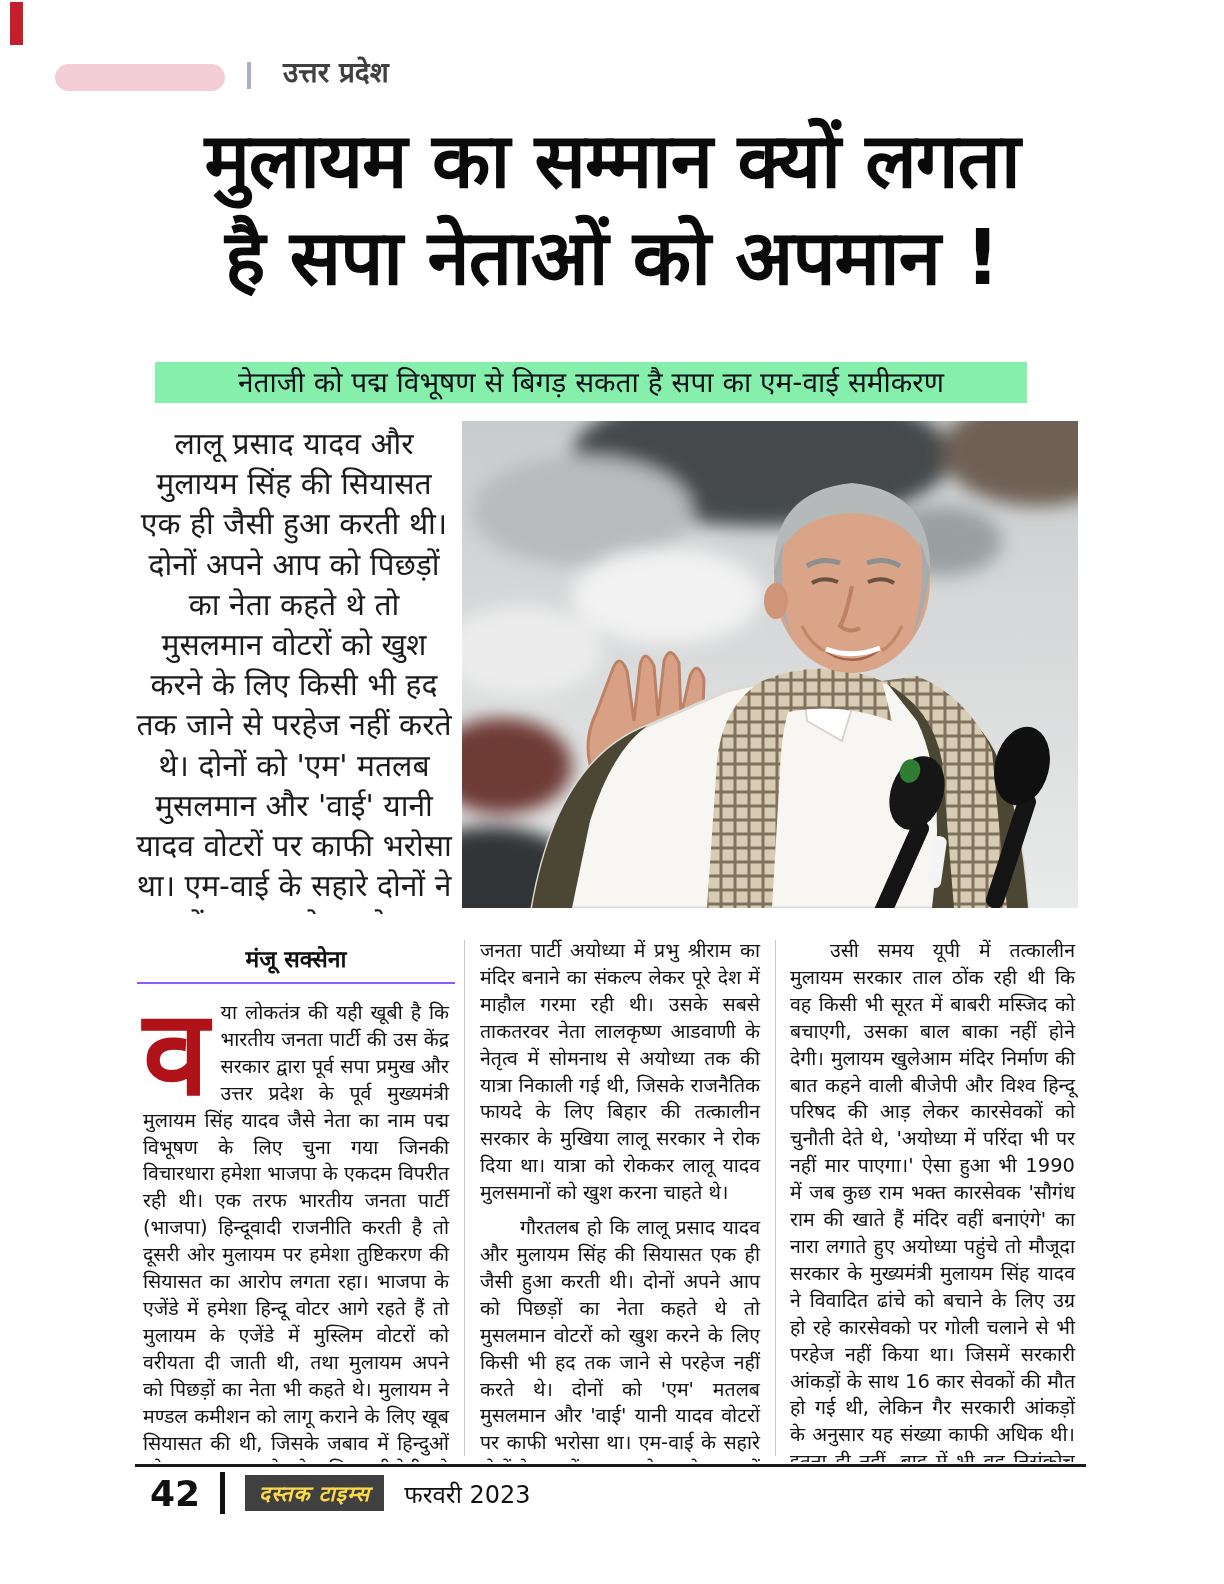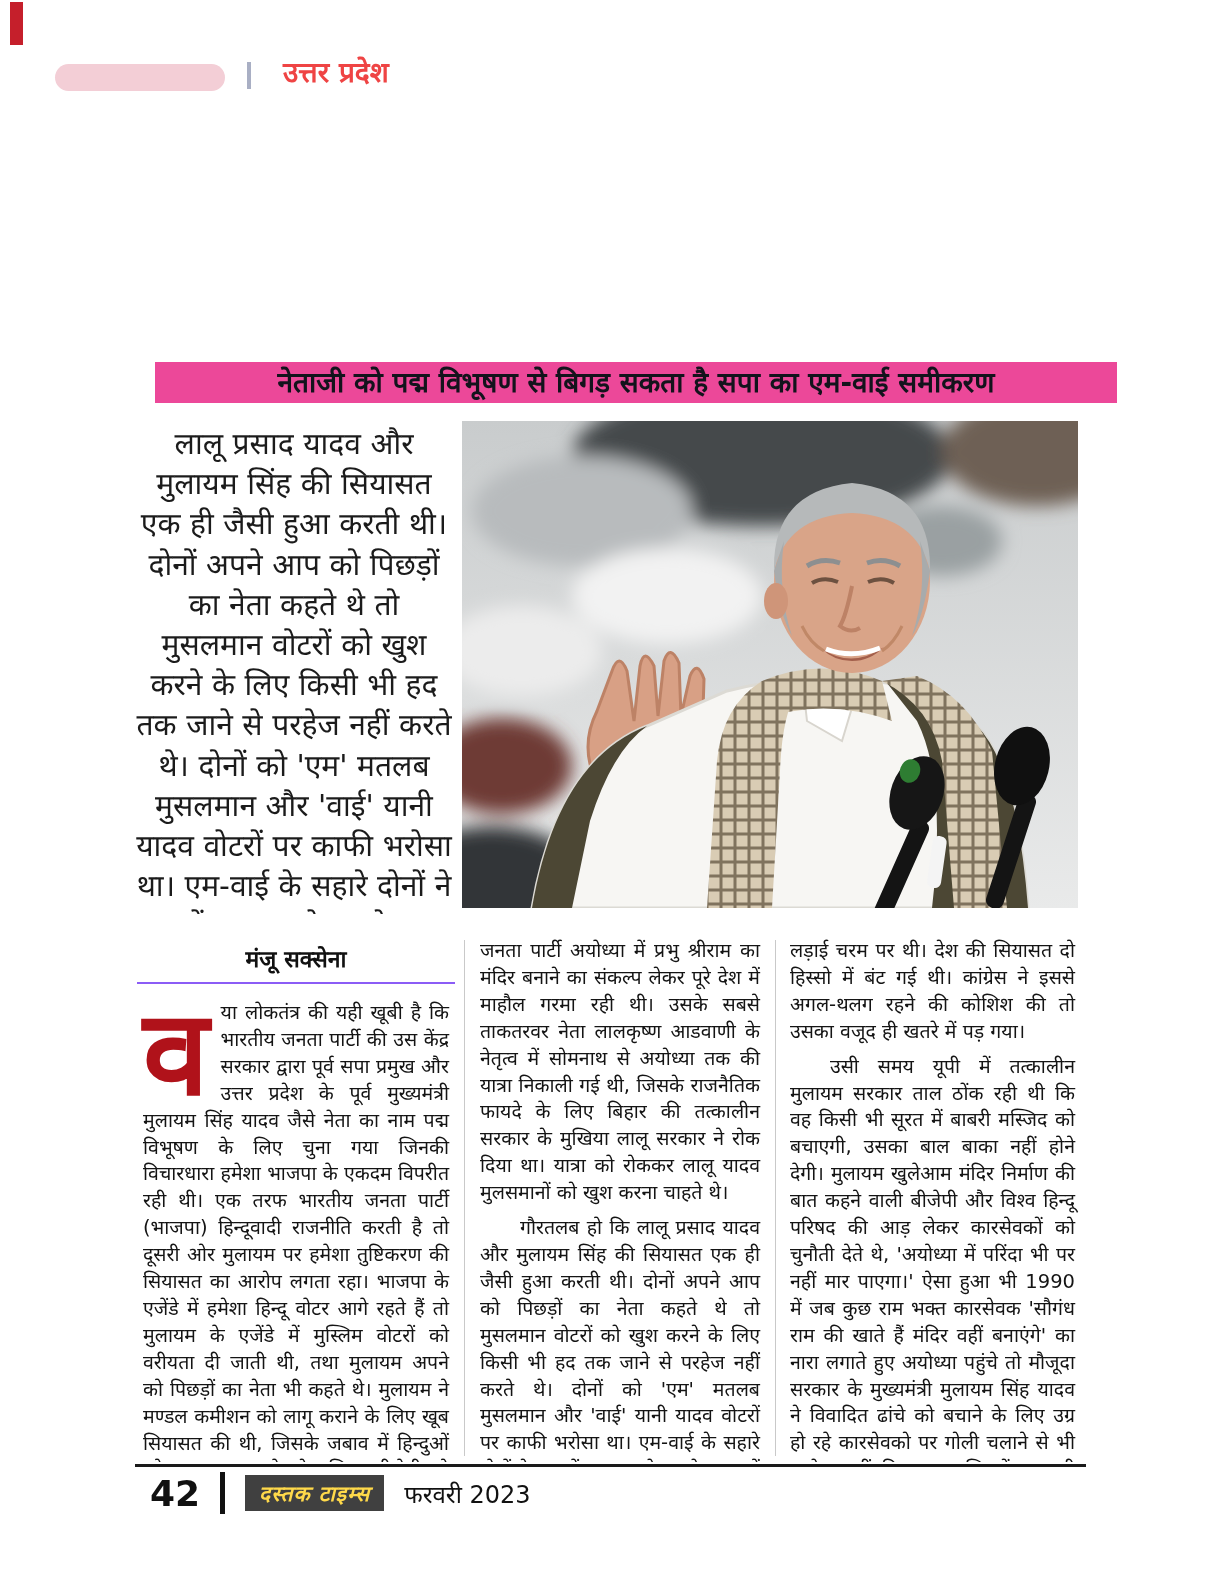--- a/index.html
+++ b/index.html
@@ -3,27 +3,27 @@
 <meta charset="utf-8">
 <style>
   html,body{margin:0;padding:0;background:#ffffff;}
   .page{position:relative;width:1224px;height:1584px;background:#ffffff;overflow:hidden;
         font-family:"DejaVu Sans","Liberation Sans",sans-serif;color:#151515;}
 
   .corner-mark{position:absolute;left:10px;top:2px;width:13px;height:43px;background:#c51f2b;}
 
   .kicker-pill{position:absolute;left:55px;top:64px;width:170px;height:27px;border-radius:14px;background:#f3ced6;}
   .kicker-divider{position:absolute;left:247px;top:62px;width:4px;height:27px;background:#a9afc4;}
-  .kicker-label{position:absolute;left:283px;top:52px;font-size:28px;font-weight:bold;color:#ef4444;white-space:nowrap;}
+  .kicker-label{position:absolute;left:283px;top:52px;font-size:28px;font-weight:bold;color:#404040;white-space:nowrap;}
 
   .headline{position:absolute;left:70px;width:1084px;top:112px;text-align:center;
             font-size:76px;line-height:1.28;font-weight:900;color:#0a0a0a;letter-spacing:-1px;}
 
-  .subhead{position:absolute;left:155px;top:362px;width:962px;height:41px;background:#ec4899;
-           text-align:center;font-size:28px;font-weight:bold;line-height:41px;color:#13131c;}
+  .subhead{position:absolute;left:155px;top:362px;width:872px;height:41px;background:#86efac;
+           text-align:center;font-size:28px;font-weight:normal;line-height:41px;color:#13131c;}
 
   .intro{position:absolute;left:135px;top:424px;width:318px;height:490px;overflow:hidden;
          font-size:30px;line-height:1.34;text-align:center;color:#1b1b1b;}
 
   .photo{position:absolute;left:462px;top:421px;width:616px;height:487px;overflow:hidden;background:#d9dbdc;}
 
   .col{position:absolute;top:930px;height:532px;overflow:hidden;}
   .col1{left:135px;width:322px;}
   .col2{left:472px;width:296px;}
   .col3{left:782px;width:301px;}
@@ -52,20 +52,24 @@
 <body>
 
 <div class="page">
 
   <div class="corner-mark"></div>
 
   <div class="kicker-pill"></div>
   <div class="kicker-divider"></div>
   <div class="kicker-label">उत्तर प्रदेश</div>
 
+  <div class="headline">
+    <div>मुलायम का सम्मान क्यों लगता</div>
+    <div>है सपा नेताओं को अपमान !</div>
+  </div>
 
   <div class="subhead">नेताजी को पद्म विभूषण से बिगड़ सकता है सपा का एम-वाई समीकरण</div>
 
   <div class="intro">लालू प्रसाद यादव और मुलायम सिंह की सियासत एक ही जैसी हुआ करती थी। दोनों अपने आप को पिछड़ों का नेता कहते थे तो मुसलमान वोटरों को खुश करने के लिए किसी भी हद तक जाने से परहेज नहीं करते थे। दोनों को 'एम' मतलब मुसलमान और 'वाई' यानी यादव वोटरों पर काफी भरोसा था। एम-वाई के सहारे दोनों ने दशकों तक अपने-अपने राज्य में सत्ता सुख भोगा था।</div>
 
   <div class="photo">
     <svg width="616" height="487" viewBox="0 0 616 487" xmlns="http://www.w3.org/2000/svg">
       <defs>
         <linearGradient id="bgGrad" x1="0" y1="0" x2="0" y2="1">
           <stop offset="0" stop-color="#c9cccd"></stop>
@@ -148,21 +152,20 @@
 
   <div class="vsep vsep1"></div>
   <div class="vsep vsep2"></div>
 
   <div class="col col2">
     <p class="body-text">जनता पार्टी अयोध्या में प्रभु श्रीराम का मंदिर बनाने का संकल्प लेकर पूरे देश में माहौल गरमा रही थी। उसके सबसे ताकतरवर नेता लालकृष्ण आडवाणी के नेतृत्व में सोमनाथ से अयोध्या तक की यात्रा निकाली गई थी, जिसके राजनैतिक फायदे के लिए बिहार की तत्कालीन सरकार के मुखिया लालू सरकार ने रोक दिया था। यात्रा को रोककर लालू यादव मुलसमानों को खुश करना चाहते थे।</p>
     <p class="body-text para-indent">गौरतलब हो कि लालू प्रसाद यादव और मुलायम सिंह की सियासत एक ही जैसी हुआ करती थी। दोनों अपने आप को पिछड़ों का नेता कहते थे तो मुसलमान वोटरों को खुश करने के लिए किसी भी हद तक जाने से परहेज नहीं करते थे। दोनों को 'एम' मतलब मुसलमान और 'वाई' यानी यादव वोटरों पर काफी भरोसा था। एम-वाई के सहारे दोनों ने दशकों तक अपने-अपने राज्य में सत्ता सुख भोगा था, जबकि बीजेपी हिन्दू वोटरों के सहारे आगे बढ़ने की कोशिश में लगी थी। इसके लिए उसने प्रभु श्रीराम का सहारा लिया था। 80-90 में दशक में अयोध्या में राम मंदिर बनाने और नहीं बनाने देने की</p>
   </div>
 
   <div class="col col3">
-    <p class="body-text">लड़ाई चरम पर थी। देश की सियासत दो हिस्सो में बंट गई थी। कांग्रेस ने इससे अगल-थलग रहने की कोशिश की तो उसका वजूद ही खतरे में पड़ गया।</p>
     <p class="body-text para-indent">उसी समय यूपी में तत्कालीन मुलायम सरकार ताल ठोंक रही थी कि वह किसी भी सूरत में बाबरी मस्जिद को बचाएगी, उसका बाल बाका नहीं होने देगी। मुलायम खुलेआम मंदिर निर्माण की बात कहने वाली बीजेपी और विश्व हिन्दू परिषद की आड़ लेकर कारसेवकों को चुनौती देते थे, 'अयोध्या में परिंदा भी पर नहीं मार पाएगा।' ऐसा हुआ भी 1990 में जब कुछ राम भक्त कारसेवक 'सौगंध राम की खाते हैं मंदिर वहीं बनाएंगे' का नारा लगाते हुए अयोध्या पहुंचे तो मौजूदा सरकार के मुख्यमंत्री मुलायम सिंह यादव ने विवादित ढांचे को बचाने के लिए उग्र हो रहे कारसेवको पर गोली चलाने से भी परहेज नहीं किया था। जिसमें सरकारी आंकड़ों के साथ 16 कार सेवकों की मौत हो गई थी, लेकिन गैर सरकारी आंकड़ों के अनुसार यह संख्या काफी अधिक थी। इतना ही नहीं, बाद में भी वह निसंकोच कहते रहे कि बाबरी मस्जिद</p>
   </div>
 
   <div class="footer-rule"></div>
   <div class="footer">
     <span class="page-num">42</span>
     <span class="footer-bar"></span>
     <span class="logo-box">दस्तक टाइम्स</span>
     <span class="issue">फरवरी 2023</span>
   </div>

